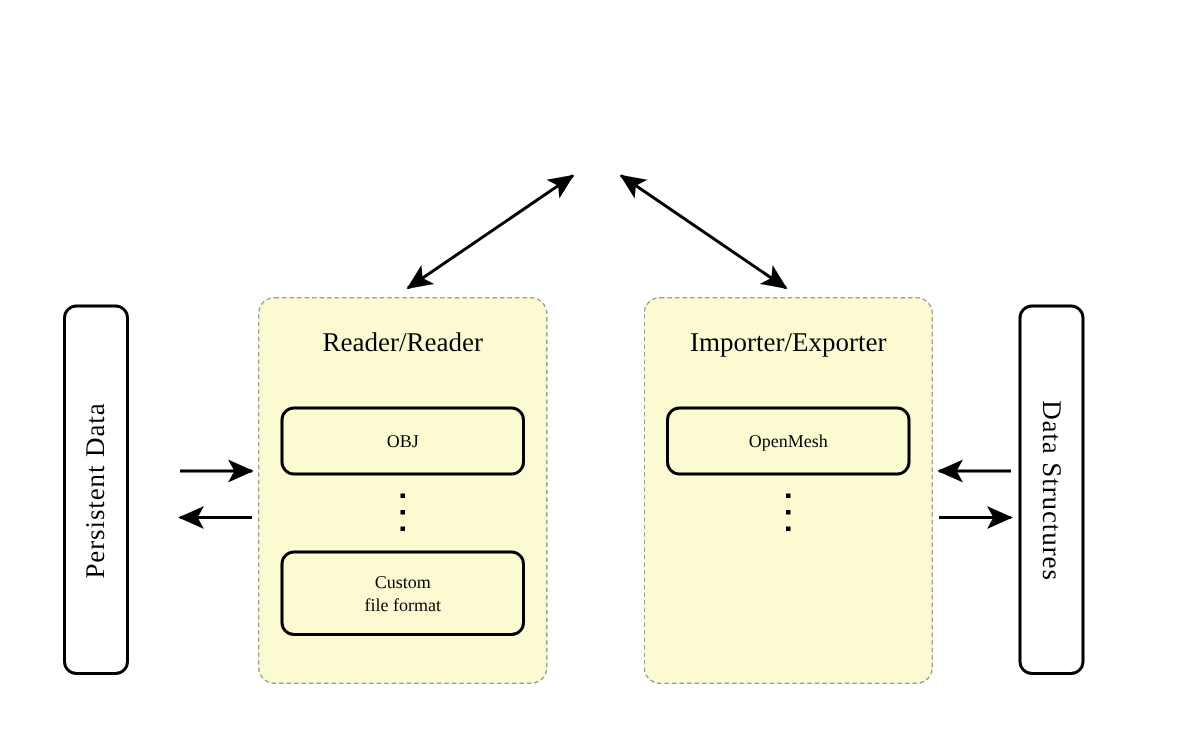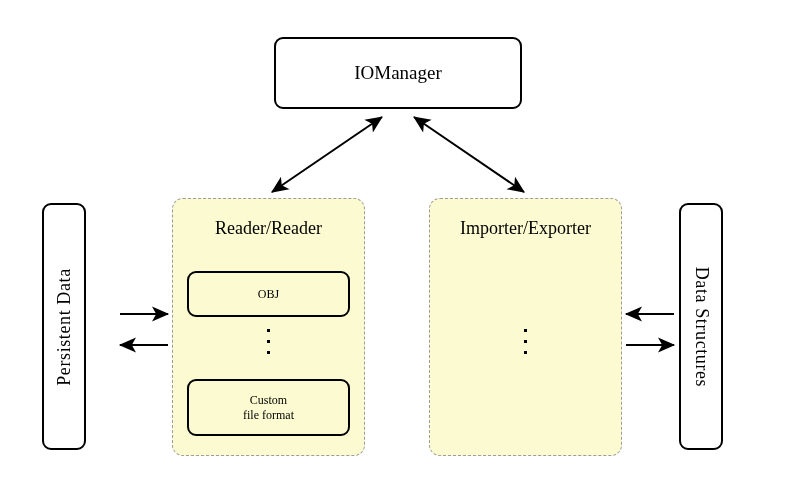--- a/index.html
+++ b/index.html
@@ -105,21 +105,21 @@
     right: 14px;
     width: calc(100% - 28px);
     display: flex;
     align-items: center;
     justify-content: center;
     text-align: center;
     font-size: 12px;
     line-height: 1.2;
   }
   .leaf-top { top: 72px; height: 46px; }
-  .leaf-bottom { top: 180px; height: 57px; }
+  .leaf-bottom { top: 168px; height: 57px; }
 
   .vdots {
     position: absolute;
     top: 130px;
     left: 0;
     width: 100%;
     text-align: center;
     height: 40px;
   }
   .vdots i {
@@ -160,23 +160,20 @@
 
     <line x1="120" y1="314" x2="168" y2="314" stroke="#000000" stroke-width="2" marker-end="url(#ah)"></line>
 
     <line x1="168" y1="345" x2="120" y2="345" stroke="#000000" stroke-width="2" marker-end="url(#ah)"></line>
 
     <line x1="674" y1="314" x2="626" y2="314" stroke="#000000" stroke-width="2" marker-end="url(#ah)"></line>
 
     <line x1="626" y1="345" x2="674" y2="345" stroke="#000000" stroke-width="2" marker-end="url(#ah)"></line>
   </svg>
 
-  <div class="node" id="io-manager">
-    <span>IOManager</span>
-  </div>
 
   <div class="side-node" id="persistent-data">
     <span class="side-label">Persistent Data</span>
   </div>
 
   <div class="side-node" id="data-structures">
     <span class="side-label">Data Structures</span>
   </div>
 
   <div class="group" id="group-reader-writer">
@@ -192,20 +189,23 @@
     <div class="leaf leaf-bottom">
       <span>
         <span>Custom</span><br>
         <span>file format</span>
       </span>
     </div>
   </div>
 
   <div class="group" id="group-importer-exporter">
     <div class="group-title">Importer/Exporter</div>
+    <div class="leaf leaf-top">
+      <span>OpenMesh</span>
+    </div>
     <div class="vdots">
       <i></i>
         <i></i>
         <i></i>
     </div>
   </div>
 
 </div>
 
 </body></html>

